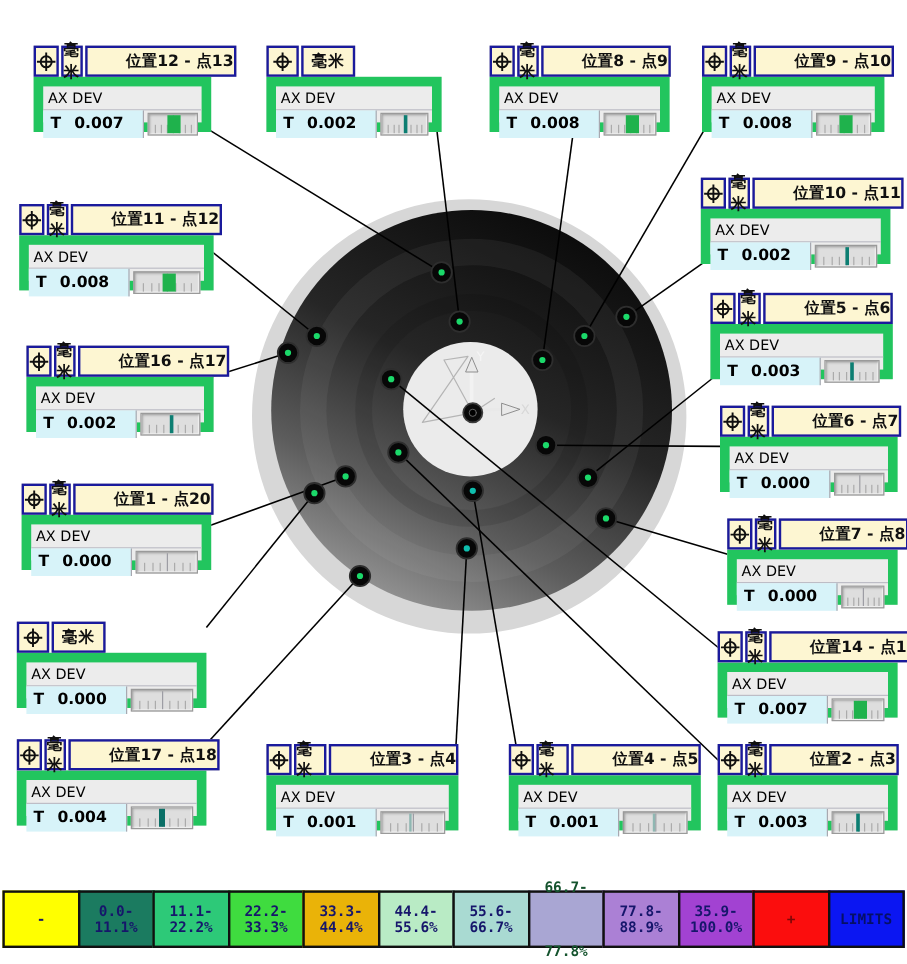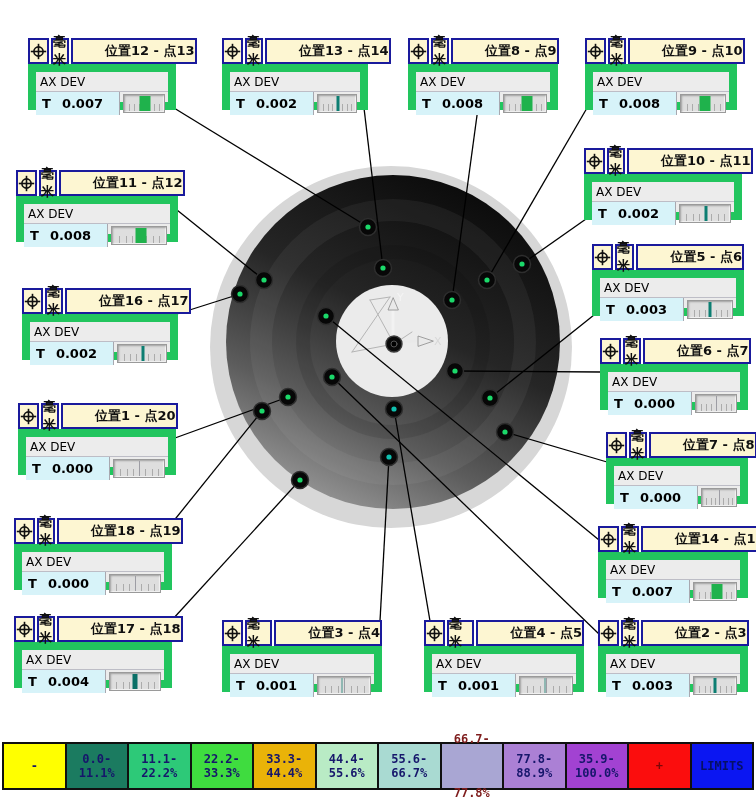--- a/index.html
+++ b/index.html
@@ -180,21 +180,21 @@
       <span>44.4%</span>
     </div>
       <div class="lcell" style="background: rgb(185, 235, 197); color: rgb(22, 22, 107);">
       <span>44.4-</span>
       <span>55.6%</span>
     </div>
       <div class="lcell" style="background: rgb(169, 218, 210); color: rgb(22, 22, 107);">
       <span>55.6-</span>
       <span>66.7%</span>
     </div>
-      <div class="lcell" style="background: rgb(169, 166, 211); color: #7f1d1d; gap: 40px;">
+      <div class="lcell" style="background: rgb(169, 166, 211); color: #14532d; gap: 40px;">
       <span>66.7-</span>
       <span>77.8%</span>
     </div>
       <div class="lcell" style="background: rgb(171, 128, 213); color: rgb(22, 22, 107);">
       <span>77.8-</span>
       <span>88.9%</span>
     </div>
       <div class="lcell" style="background: rgb(162, 66, 210); color: rgb(22, 22, 107);">
       <span>35.9-</span>
       <span>100.0%</span>
@@ -243,21 +243,20 @@
     <div class="callout" style="left: 222px; top: 38px; width: 146px;">
       <div class="hdr">
         <div class="hcell sym">
           <svg width="17" height="17" viewBox="0 0 17 17">
             <circle cx="8.5" cy="8.5" r="4.6" fill="none" stroke="#101010" stroke-width="1.6"></circle>
             <line x1="8.5" y1="0.8" x2="8.5" y2="16.2" stroke="#101010" stroke-width="1.6"></line>
             <line x1="0.8" y1="8.5" x2="16.2" y2="8.5" stroke="#101010" stroke-width="1.6"></line>
           </svg>
         </div>
         <div class="hcell unit">毫米</div>
-        <div class="hcell ttl">位置13 - 点14</div>
       </div>
       <div class="cbody">
         <div class="axdev">AX DEV</div>
         <div class="trow">
           <div class="tcell">
             <span>T</span>
             <span>0.002</span>
           </div>
           <div class="bar">
             <div class="btick" style="left: 12.5%;"></div>
@@ -624,21 +623,20 @@
     <div class="callout" style="left: 14px; top: 518px; width: 158px;">
       <div class="hdr">
         <div class="hcell sym">
           <svg width="17" height="17" viewBox="0 0 17 17">
             <circle cx="8.5" cy="8.5" r="4.6" fill="none" stroke="#101010" stroke-width="1.6"></circle>
             <line x1="8.5" y1="0.8" x2="8.5" y2="16.2" stroke="#101010" stroke-width="1.6"></line>
             <line x1="0.8" y1="8.5" x2="16.2" y2="8.5" stroke="#101010" stroke-width="1.6"></line>
           </svg>
         </div>
         <div class="hcell unit">毫米</div>
-        <div class="hcell ttl">位置18 - 点19</div>
       </div>
       <div class="cbody">
         <div class="axdev">AX DEV</div>
         <div class="trow">
           <div class="tcell">
             <span>T</span>
             <span>0.000</span>
           </div>
           <div class="bar">
             <div class="btick" style="left: 12.5%;"></div>

